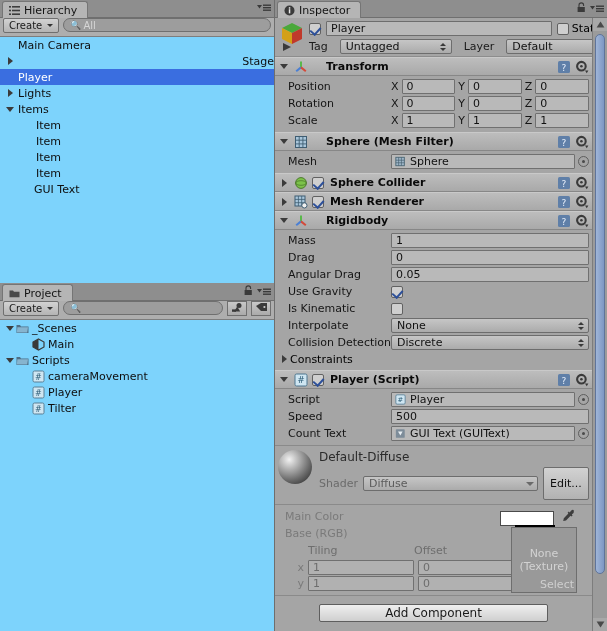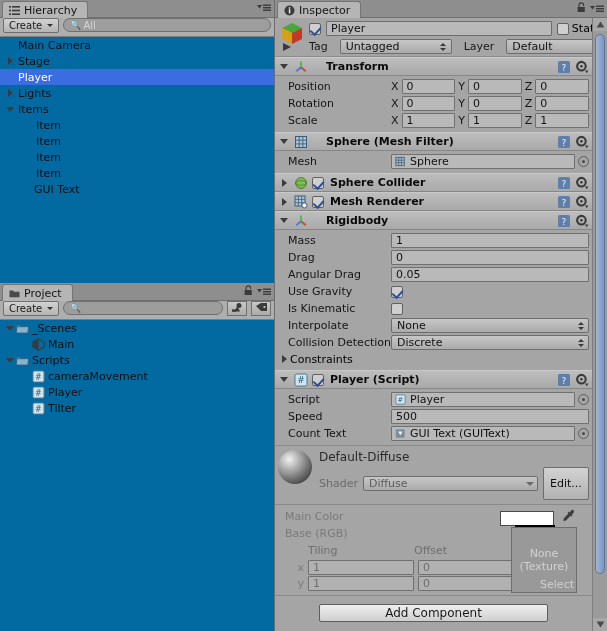--- a/index.html
+++ b/index.html
@@ -63,21 +63,21 @@
   }
   .searchfield .sicon { font-size: 9px; color: #4a4a4a; }
   .tb-icon-btn {
     width: 20px; height: 15px;
     background: linear-gradient(#c8c8c8, #aaa);
     border: 1px solid #6f6f6f;
     display: flex; align-items: center; justify-content: center;
   }
 
   .treearea { position: absolute; left: 0; right: 0; bottom: 0; top: 37px;
-              background: #0369a1; overflow: hidden; }
+              background: #7dd3fc; overflow: hidden; }
 
   
   .row {
     height: 16px; display: flex; align-items: center;
     padding-left: 4px; font-size: 11px; color: #0e0e0e;
     white-space: nowrap;
   }
   .row.sel { background: #3a6ee0; color: #fff; }
   .arrow { width: 12px; flex: none; display: flex; align-items: center; justify-content: center; }
   .arrow i {
@@ -301,21 +301,21 @@
       <div class="searchfield">
         <span class="sicon">🔍</span>
         <span>All</span>
       </div>
     </div>
     <div class="treearea" id="hierarchy-tree">
         <div class="row" style="padding-left: 4px;">
           <span class="arrow"></span>
           <span class="lbl">Main Camera</span>
         </div>
-        <div class="row" style="padding-left: 4px;">
+        <div class="row" style="padding-left: 4px; justify-content: space-between;">
           <span class="arrow">
             <i></i>
           </span>
           <span class="lbl">Stage</span>
         </div>
         <div class="row sel" style="padding-left: 4px;">
           <span class="arrow"></span>
           <span class="lbl">Player</span>
         </div>
         <div class="row" style="padding-left: 4px;">

